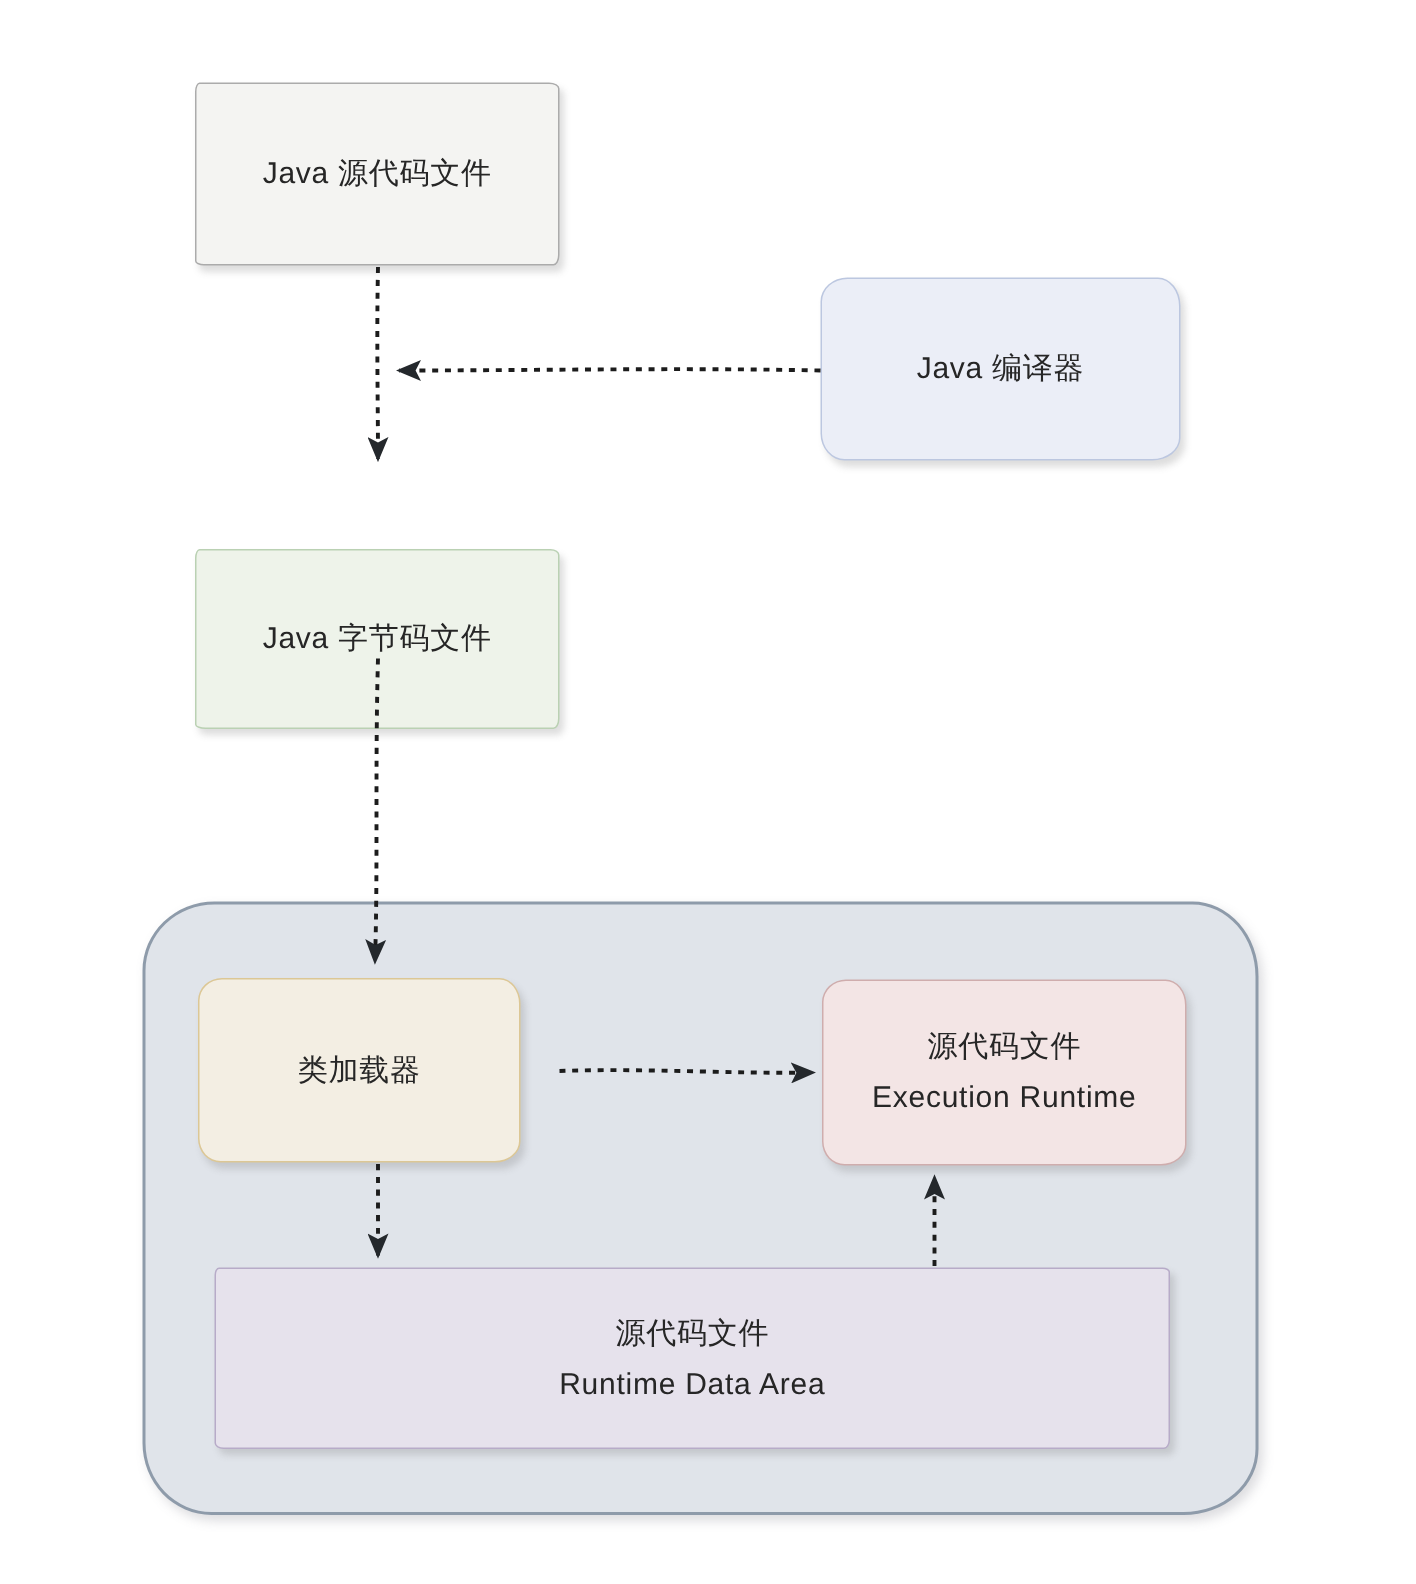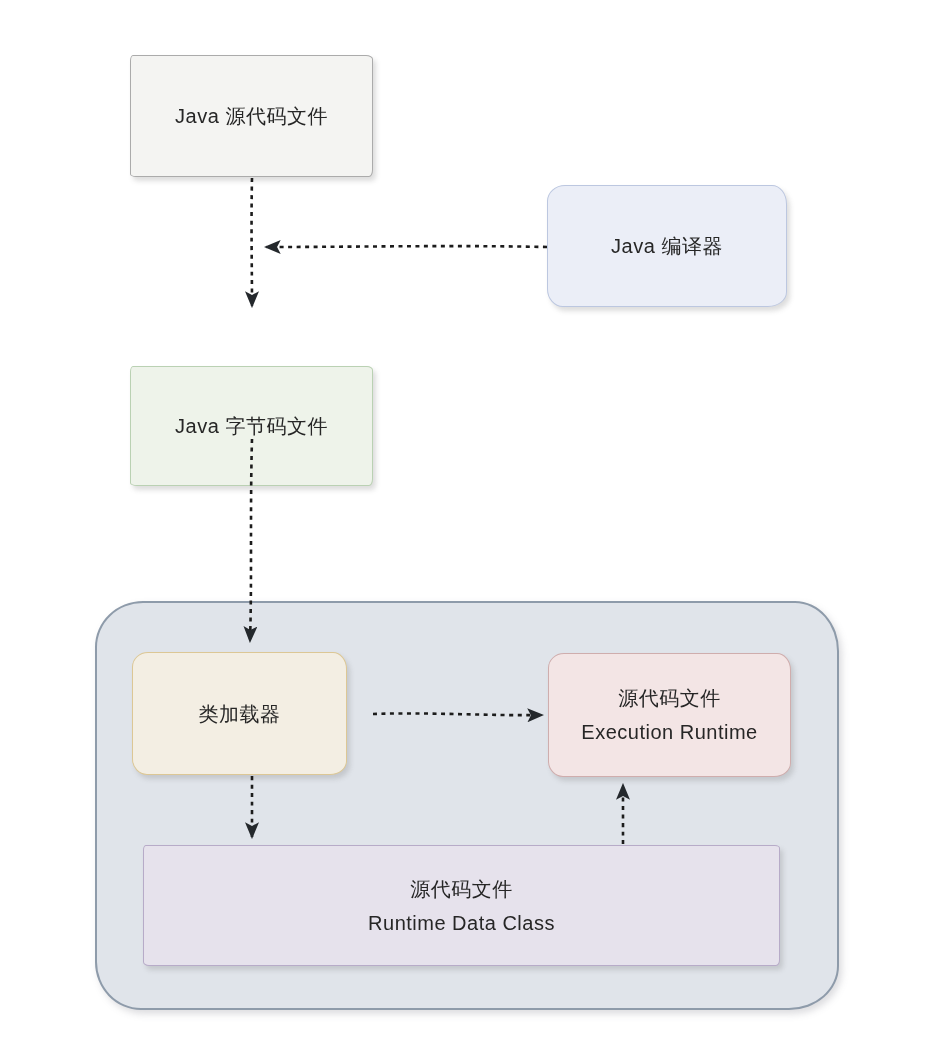--- a/index.html
+++ b/index.html
@@ -82,21 +82,21 @@
     <span>类加载器</span>
   </div>
 
   <div class="node soft-shadow" id="engine">
     <span>源代码文件</span>
     <span>Execution Runtime</span>
   </div>
 
   <div class="node soft-shadow" id="runtime">
     <span>源代码文件</span>
-    <span>Runtime Data Class</span>
+    <span>Runtime Data Area</span>
   </div>
 
   <svg class="arrows" viewBox="0 0 944 1056" xmlns="http://www.w3.org/2000/svg">
     <defs>
       <marker id="ah" viewBox="0 0 12 10" refX="10.5" refY="5" markerWidth="17" markerHeight="14" markerUnits="userSpaceOnUse" orient="auto">
         <path d="M0,0 L12,5 L0,10 L2.6,5 Z" fill="#24282c"></path>
       </marker>
     </defs>
     <g stroke="#1c1c1c" stroke-width="2.6" fill="none" stroke-dasharray="4 4.5">
       <path d="M252,178 C251,225 252,270 252,306" marker-end="url(#ah)"></path>

